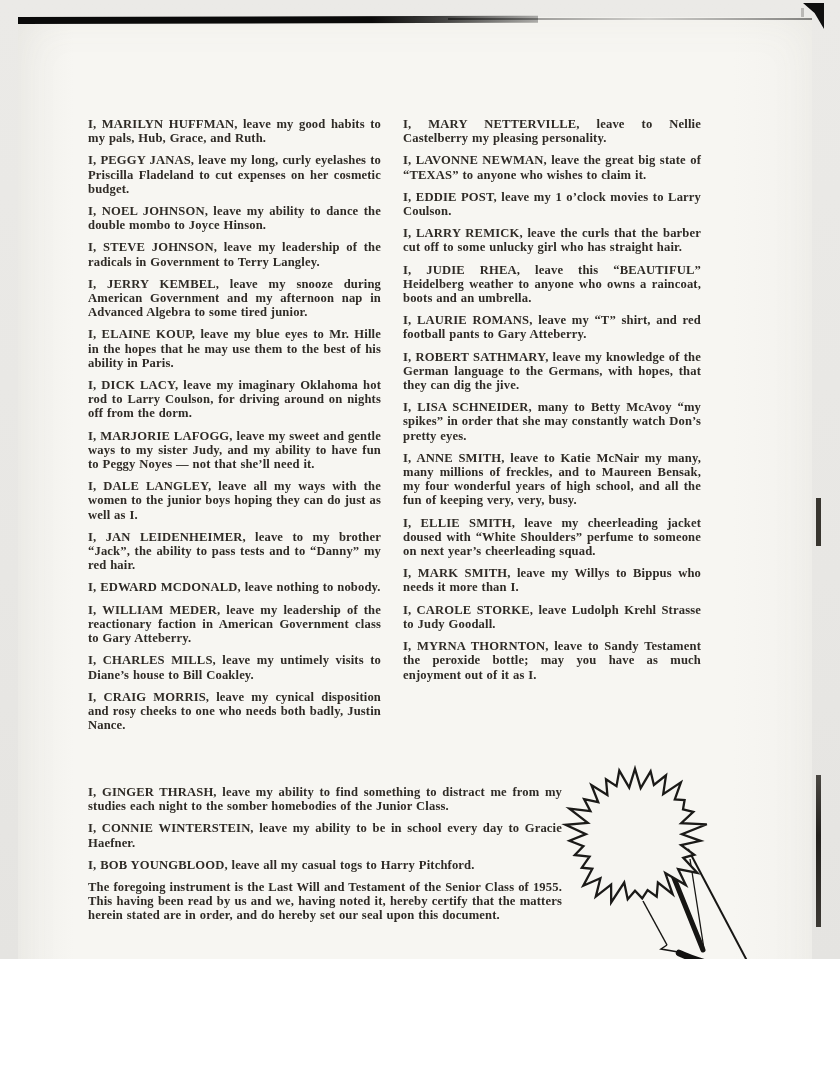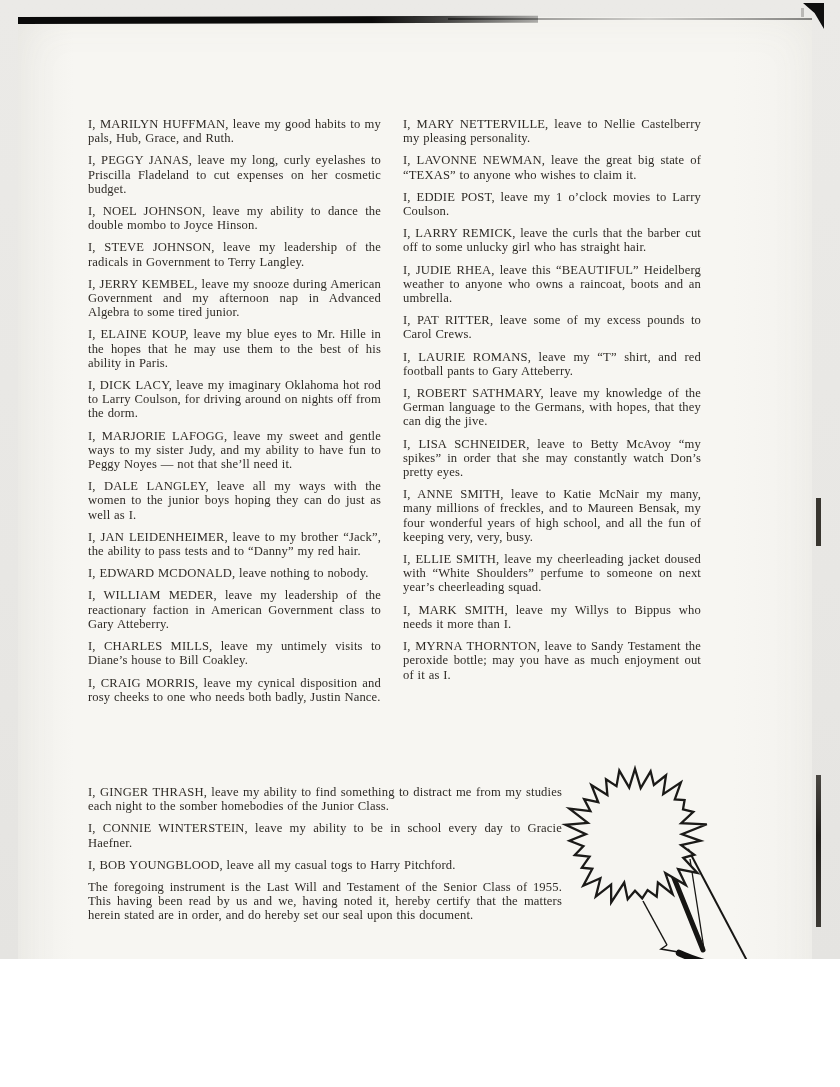--- a/index.html
+++ b/index.html
@@ -1,18 +1,18 @@
 <!DOCTYPE html>
 <html><head>
 <meta charset="utf-8">
 <style>
   html,body{margin:0;padding:0;}
   body{width:840px;height:1087px;font-family:"Liberation Serif",serif;}
   .scan{position:relative;width:840px;height:959px;overflow:hidden;
-        background:linear-gradient(180deg,#ebeae7 0%,#e8e7e4 60%,#e5e4e1 100%);}
+        background:linear-gradient(180deg,#ebeae7 0%,#e8e7e4 60%,#e5e4e1 100%);font-weight:bold;}
   .page{position:absolute;left:18px;top:17px;width:794px;height:1036px;
         background:linear-gradient(to right,#f0efeb 0%,#f7f6f2 7%,#f7f6f2 90%,#f3f2ee 100%);
         box-shadow:inset 0 0 45px rgba(120,112,100,.07);}
   
   .mark{position:absolute;}
   .mark-top-bar{left:0;top:0;width:520px;height:7px;transform:rotate(-.15deg);transform-origin:left top;
         background:linear-gradient(to right,#0a0a0a 0%,#0a0a0a 68%,rgba(10,10,10,.75) 82%,rgba(10,10,10,.3) 100%);}
   .mark-top-line{left:430px;top:1px;width:364px;height:2px;
         background:linear-gradient(to right,rgba(0,0,0,.5),rgba(0,0,0,.15) 55%,rgba(0,0,0,.45));}
   .mark-corner-tr{left:803px;top:3px;width:21px;height:26px;background:#0e0e0e;
@@ -78,27 +78,27 @@
       <p class="entry">I, CHARLES MILLS, leave my untimely visits to Diane’s house to Bill Coakley.</p>
       <p class="entry">I, CRAIG MORRIS, leave my cynical disposition and rosy cheeks to one who needs both badly, Justin Nance.</p>
     </div>
 
     <div class="col-right">
       <p class="entry">I, MARY NETTERVILLE, leave to Nellie Castelberry my pleasing personality.</p>
       <p class="entry">I, LAVONNE NEWMAN, leave the great big state of “TEXAS” to anyone who wishes to claim it.</p>
       <p class="entry">I, EDDIE POST, leave my 1 o’clock movies to Larry Coulson.</p>
       <p class="entry">I, LARRY REMICK, leave the curls that the barber cut off to some unlucky girl who has straight hair.</p>
       <p class="entry">I, JUDIE RHEA, leave this “BEAUTIFUL” Heidelberg weather to anyone who owns a raincoat, boots and an umbrella.</p>
-      <p class="entry">I, PAT RITTER, leave some of my excess pounds to Carol Crews.</p>
       <p class="entry">I, LAURIE ROMANS, leave my “T” shirt, and red football pants to Gary Atteberry.</p>
       <p class="entry">I, ROBERT SATHMARY, leave my knowledge of the German language to the Germans, with hopes, that they can dig the jive.</p>
-      <p class="entry">I, LISA SCHNEIDER, leave to Betty McAvoy “my spikes” in order that she may constantly watch Don’s pretty eyes.</p>
+      <p class="entry">I, LISA SCHNEIDER, many to Betty McAvoy “my spikes” in order that she may constantly watch Don’s pretty eyes.</p>
       <p class="entry">I, ANNE SMITH, leave to Katie McNair my many, many millions of freckles, and to Maureen Bensak, my four wonderful years of high school, and all the fun of keeping very, very, busy.</p>
       <p class="entry">I, ELLIE SMITH, leave my cheerleading jacket doused with “White Shoulders” perfume to someone on next year’s cheerleading squad.</p>
       <p class="entry">I, MARK SMITH, leave my Willys to Bippus who needs it more than I.</p>
+      <p class="entry">I, CAROLE STORKE, leave Ludolph Krehl Strasse to Judy Goodall.</p>
       <p class="entry">I, MYRNA THORNTON, leave to Sandy Testament the peroxide bottle; may you have as much enjoyment out of it as I.</p>
     </div>
 
     <div class="bottom-sec">
       <p class="entry">I, GINGER THRASH, leave my ability to find something to distract me from my studies each night to the somber homebodies of the Junior Class.</p>
       <p class="entry">I, CONNIE WINTERSTEIN, leave my ability to be in school every day to Gracie Haefner.</p>
       <p class="entry">I, BOB YOUNGBLOOD, leave all my casual togs to Harry Pitchford.</p>
       <p class="entry">The foregoing instrument is the Last Will and Testament of the Senior Class of 1955. This having been read by us and we, having noted it, hereby certify that the matters herein stated are in order, and do hereby set our seal upon this document.</p>
     </div>
 

